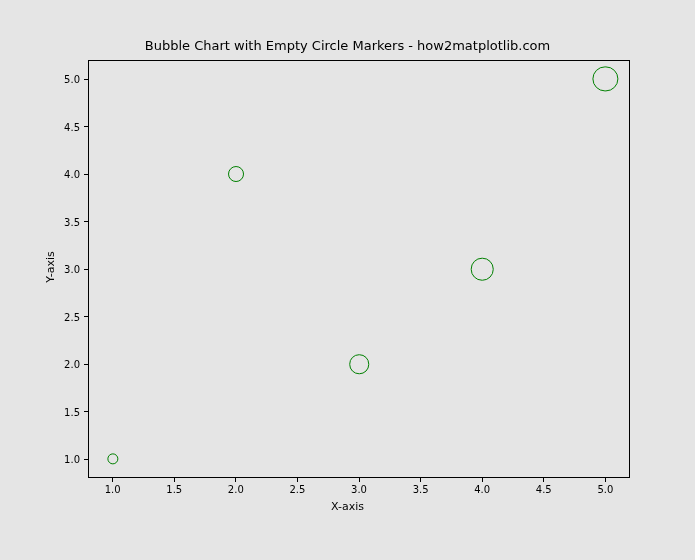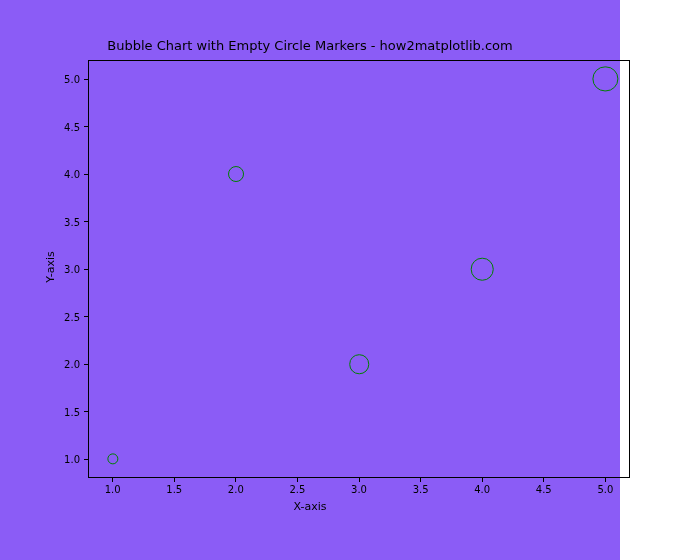--- a/index.html
+++ b/index.html
@@ -3,23 +3,23 @@
 <meta charset="utf-8">
 <style>
   html, body {
     margin: 0;
     padding: 0;
     background: #ffffff;
     font-family: "DejaVu Sans", Arial, sans-serif;
   }
   .canvas {
     position: relative;
-    width: 620px;
+    width: 695px;
     height: 560px;
-    background: #8b5cf6;
+    background: #e5e5e5;
   }
   .plot-area {
     position: absolute;
     border: 1px solid #000;
     box-sizing: border-box;
   }
   .title {
     position: absolute;
     width: 100%;
     text-align: center;

